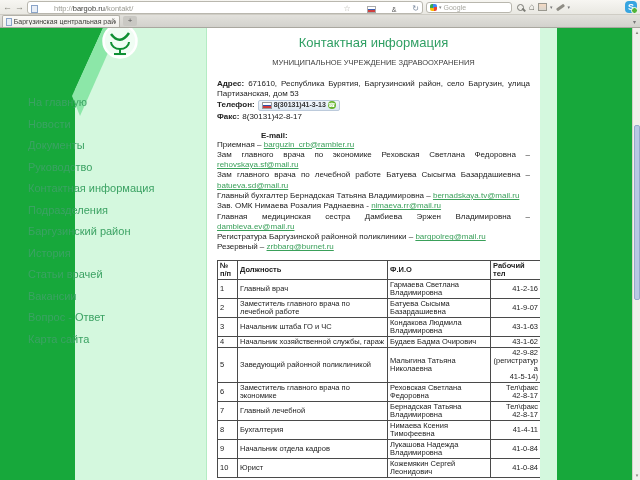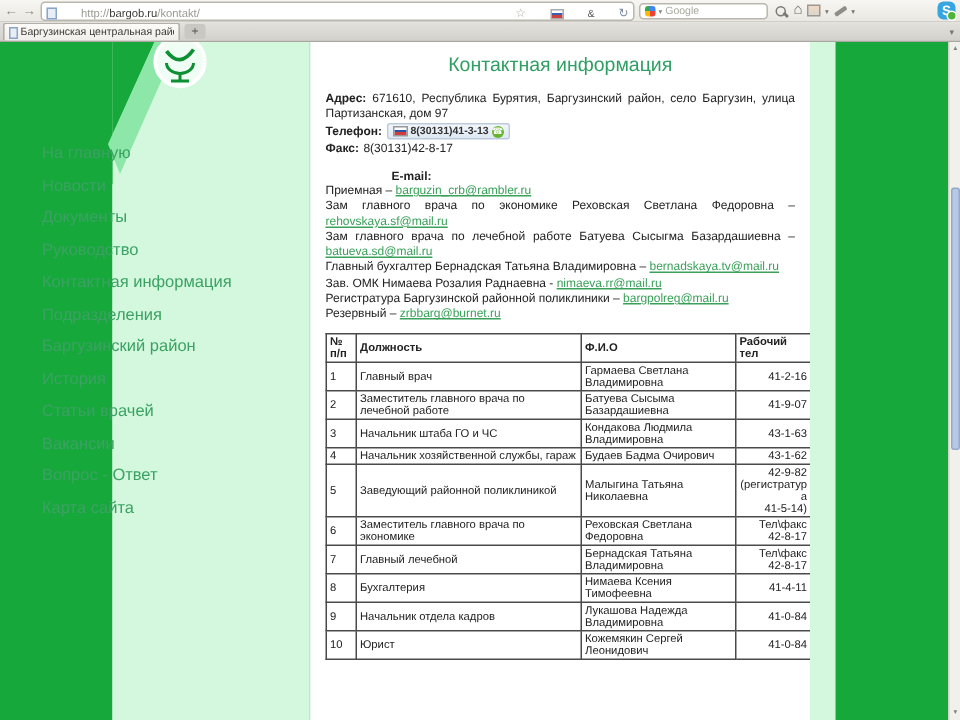--- a/index.html
+++ b/index.html
@@ -170,22 +170,23 @@
       <li class="menu-item">Вакансии</li>
 
       <li class="menu-item">Вопрос - Ответ</li>
 
       <li class="menu-item">Карта сайта</li>
     </ul>
 
   <div class="content">
     <h1 class="page-title">Контактная информация</h1>
     <div class="org">
+      <div>МУНИЦИПАЛЬНОЕ УЧРЕЖДЕНИЕ ЗДРАВООХРАНЕНИЯ</div>
     </div>
-    <p class="addr"><b>Адрес:</b> <span>671610, Республика Бурятия, Баргузинский район, село Баргузин, улица Партизанская, дом 97</span></p>
+    <p class="addr"><b>Адрес:</b> <span>671610, Республика Бурятия, Баргузинский район, село Баргузин, улица Партизанская, дом 53</span></p>
     <div class="line">
       <b>Телефон:</b>
       <span class="skype-pill">
         <span class="ru-flag"></span>
         <span class="pill-num">8(30131)41-3-13</span>
         <span class="call-ball">☎</span>
       </span>
     </div>
     <div class="line">
       <b>Факс:</b>
@@ -197,20 +198,21 @@
         <div class="email-line"><span>Приемная –</span> <a class="email-link">barguzin_crb@rambler.ru</a></div>
 
         <div class="email-line"><span>Зам главного врача по экономике Реховская Светлана Федоровна –</span> <a class="email-link">rehovskaya.sf@mail.ru</a></div>
 
         <div class="email-line"><span>Зам главного врача по лечебной работе Батуева Сысыгма Базардашиевна –</span> <a class="email-link">batueva.sd@mail.ru</a></div>
 
         <div class="email-line"><span>Главный бухгалтер Бернадская Татьяна Владимировна –</span> <a class="email-link">bernadskaya.tv@mail.ru</a></div>
 
         <div class="email-line"><span>Зав. ОМК Нимаева Розалия Раднаевна -</span> <a class="email-link">nimaeva.rr@mail.ru</a></div>
 
+        <div class="email-line"><span>Главная медицинская сестра Дамбиева Эржен Владимировна –</span> <a class="email-link">dambieva.ev@mail.ru</a></div>
 
         <div class="email-line"><span>Регистратура Баргузинской районной поликлиники –</span> <a class="email-link">bargpolreg@mail.ru</a></div>
 
         <div class="email-line"><span>Резервный –</span> <a class="email-link">zrbbarg@burnet.ru</a></div>
       </div>
 
     <table class="staff-table">
       <thead>
         <tr>
           <th class="c-num">№ п/п</th>

